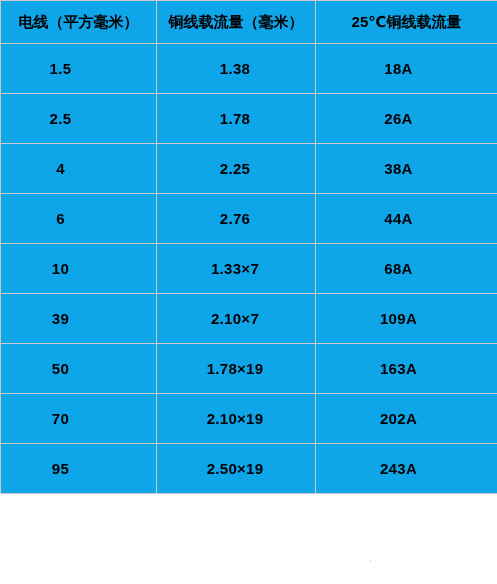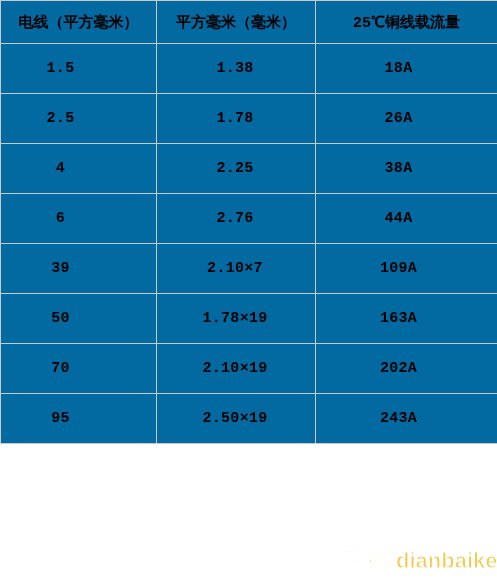--- a/index.html
+++ b/index.html
@@ -35,23 +35,22 @@
   table.wire-table col.c3 { width: 182px; }
 
   table.wire-table th,
   table.wire-table td {
     border: 1px solid #c9c9c9;
     text-align: center;
     vertical-align: middle;
     color: #000000;
     font-weight: bold;
     padding: 0;
-    background: #0369a1;
+    background: #0ea5e9;
     overflow: hidden;
-    font-family: Liberation Mono, monospace;
   }
 
   table.wire-table thead th {
     height: 42px;
     font-size: 15px;
     letter-spacing: 0px;
     border-top: 1px solid #c9c9c9;
   }
 
   table.wire-table tbody td {
@@ -71,21 +70,21 @@
     padding-right: 16px;
   }
 
   
   #watermark {
     position: absolute;
     left: 322px;
     top: 550px;
     display: flex;
     align-items: baseline;
-    gap: 8px;
+    gap: 0;
     pointer-events: none;
     user-select: none;
     font-weight: bold;
     line-height: 1;
     white-space: nowrap;
   }
   #watermark .wm-cn {
     font-size: 21px;
     color: #f2c94c;
     -webkit-text-stroke: 1px #ffffff;
@@ -117,21 +116,21 @@
 
   <table class="wire-table">
     <colgroup>
       <col class="c1">
       <col class="c2">
       <col class="c3">
     </colgroup>
     <thead>
       <tr>
         <th>电线（平方毫米）</th>
-        <th>平方毫米（毫米）</th>
+        <th>铜线载流量（毫米）</th>
         <th>25℃铜线载流量</th>
       </tr>
     </thead>
     <tbody>
       <tr>
         <td class="col-size">1.5</td>
         <td class="col-dia">1.38</td>
         <td class="col-amp">18A</td>
       </tr>
       <tr>
@@ -141,20 +140,25 @@
       </tr>
       <tr>
         <td class="col-size">4</td>
         <td class="col-dia">2.25</td>
         <td class="col-amp">38A</td>
       </tr>
       <tr>
         <td class="col-size">6</td>
         <td class="col-dia">2.76</td>
         <td class="col-amp">44A</td>
+      </tr>
+      <tr>
+        <td class="col-size">10</td>
+        <td class="col-dia">1.33×7</td>
+        <td class="col-amp">68A</td>
       </tr>
       <tr>
         <td class="col-size">39</td>
         <td class="col-dia">2.10×7</td>
         <td class="col-amp">109A</td>
       </tr>
       <tr>
         <td class="col-size">50</td>
         <td class="col-dia">1.78×19</td>
         <td class="col-amp">163A</td>
@@ -167,16 +171,15 @@
       <tr>
         <td class="col-size">95</td>
         <td class="col-dia">2.50×19</td>
         <td class="col-amp">243A</td>
       </tr>
     </tbody>
   </table>
 
   <div id="watermark">
     <span class="wm-cn">电百科</span>
-    <span class="wm-en">dianbaike</span>
   </div>
 
 </div>
 
 </body></html>

